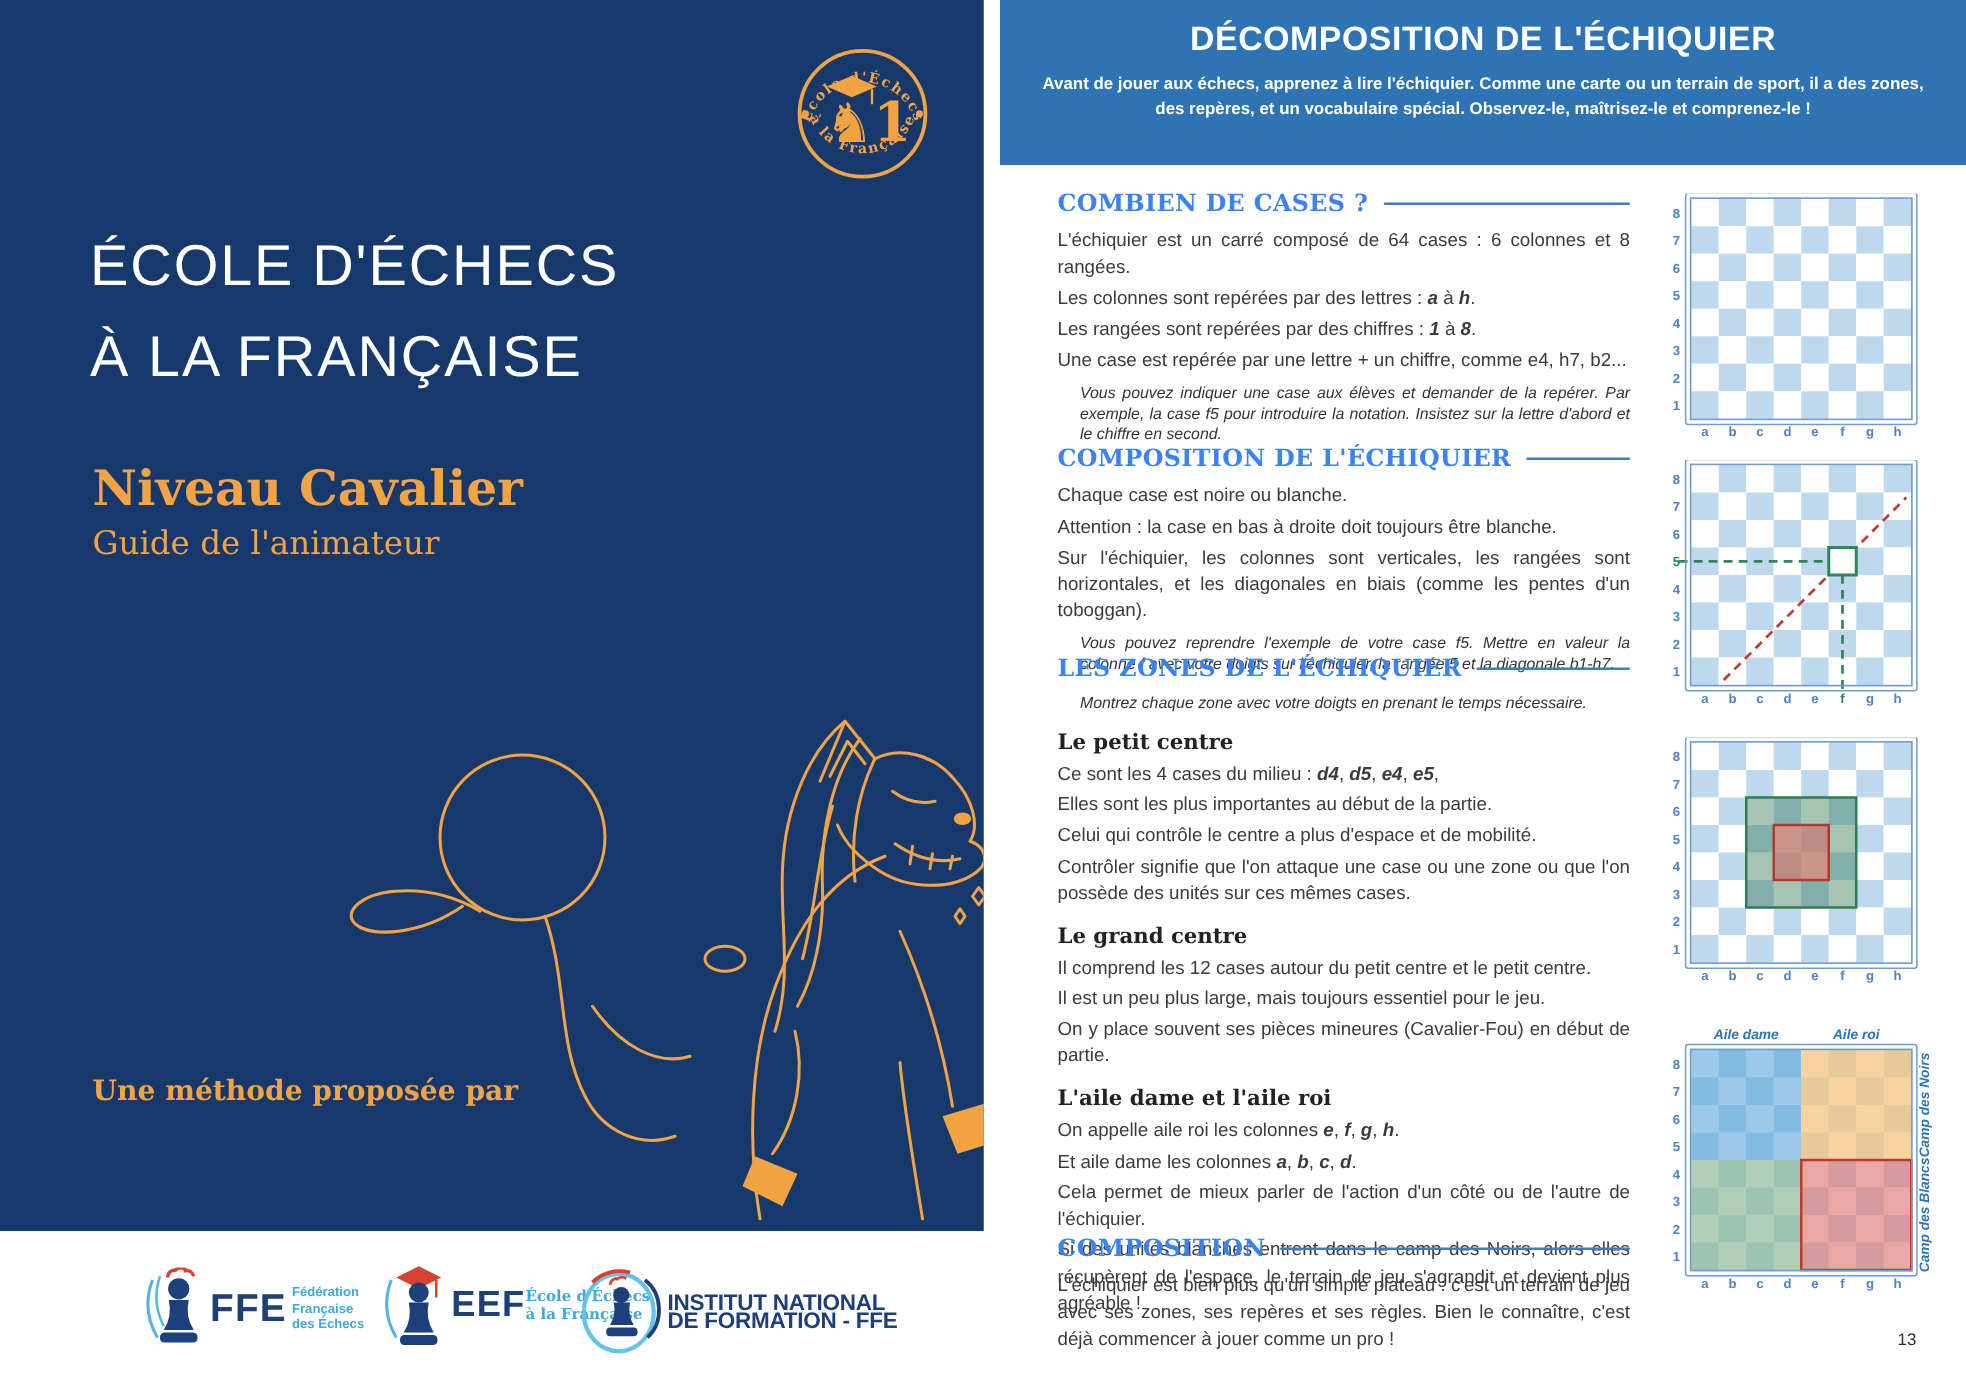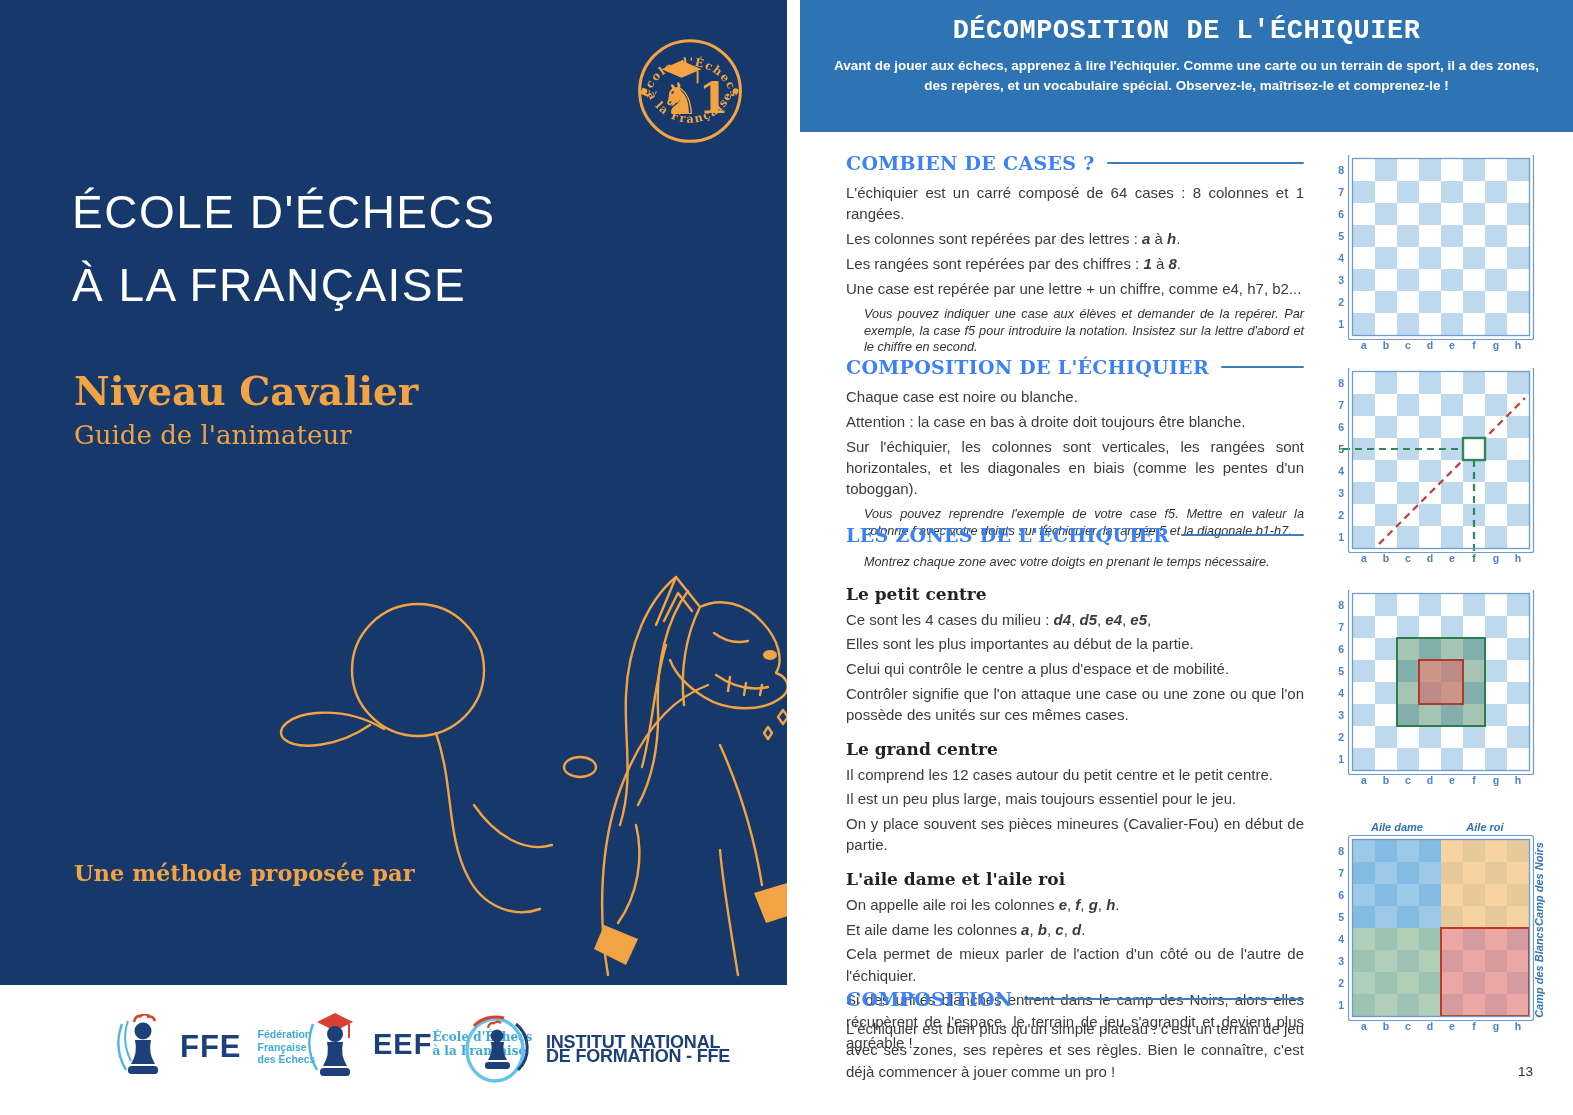--- a/index.html
+++ b/index.html
@@ -13,36 +13,36 @@
                font-size:46px;line-height:73px;letter-spacing:1.5px;font-weight:400;}
   .level-title{position:absolute;left:74px;top:368px;color:#f2a444;
                font-family:"DejaVu Serif",serif;font-weight:bold;font-size:39px;margin:0;}
   .level-sub{position:absolute;left:74px;top:420px;color:#f2a444;
              font-family:"DejaVu Serif",serif;font-size:26px;margin:0;font-weight:400;text-align:right;}
   .method{position:absolute;left:74px;top:856px;color:#f2a444;
           font-family:"DejaVu Serif",serif;font-weight:bold;font-size:22.5px;line-height:34px;}
   .mascot{position:absolute;left:268px;top:505px;}
 
   .left-footer{position:absolute;left:0;top:985px;width:787px;height:130px;background:#ffffff;}
-  .logo{position:absolute;display:flex;align-items:center;gap:16px;}
+  .logo{position:absolute;display:flex;align-items:center;gap:4px;}
   .logo-ffe{left:112px;top:1014px;}
   .logo-eef{left:303px;top:1008px;}
   .logo-inf{left:460px;top:1012px;}
   .logo .acronym{font-weight:bold;color:#1d3f7a;font-size:31px;letter-spacing:1px;}
   .logo .small-lines{display:flex;flex-direction:column;color:#3fa9dc;
                      font-size:10.5px;font-weight:700;line-height:12.5px;}
   .logo-eef .stack{display:flex;flex-direction:row;}
   .logo-eef .acronym{font-size:29px;line-height:28px;}
   .logo-eef .small-lines{font-family:"DejaVu Serif",serif;font-size:12px;line-height:14px;font-weight:600;}
   .logo-inf .small-lines{color:#1d3f7a;font-size:18px;line-height:14.5px;font-weight:bold;letter-spacing:-0.2px;}
 
   
   .right-page{position:absolute;left:800px;top:0;width:773px;height:1115px;background:#ffffff;}
   .header-band{position:absolute;left:0;top:0;width:773px;height:132px;background:#2e73b4;color:#fff;}
-  .header-band h1{margin:16px 20px 4px;text-align:center;font-family:Liberation Mono, monospace;
+  .header-band h1{margin:16px 20px 4px;text-align:center;font-family:Liberation Sans, sans-serif;
                   font-weight:bold;font-size:27px;letter-spacing:0.5px;}
   .header-band p{margin:10px auto 0;width:710px;text-align:center;font-size:13.5px;
                  font-weight:600;line-height:20px;}
 
   .section{position:absolute;left:46px;width:458px;}
   .sec-head{display:flex;align-items:center;margin:0 0 8px 0;}
   .sec-head h2{margin:0;font-family:"DejaVu Serif",serif;font-weight:bold;font-size:19px;
                color:#3b82f6;white-space:nowrap;letter-spacing:0.3px;}
   .sec-head .rule{flex:1;height:2px;background:#3d7ec0;margin-left:12px;border-radius:1px;}
   .para{margin:0 0 3.5px 0;font-size:15px;color:#3b3b3b;line-height:21.3px;text-align:justify;}
@@ -209,21 +209,21 @@
       <h1>DÉCOMPOSITION DE L'ÉCHIQUIER</h1>
       <p>Avant de jouer aux échecs, apprenez à lire l'échiquier. Comme une carte ou un terrain de sport, il a des zones, des repères, et un vocabulaire spécial. Observez-le, maîtrisez-le et comprenez-le !</p>
     </div>
 
     <div class="section" id="sec-combien">
       <div class="sec-head">
         <h2>COMBIEN DE CASES ?</h2>
         <div class="rule"></div>
       </div>
       <div>
-          <p class="para">L'échiquier est un carré composé de 64 cases : 8 colonnes et 1 rangées.</p>
+          <p class="para">L'échiquier est un carré composé de 64 cases : 6 colonnes et 8 rangées.</p>
           <p class="para">Les colonnes sont repérées par des lettres : <b class="bi">a</b> à <b class="bi">h</b>.</p>
           <p class="para">Les rangées sont repérées par des chiffres : <b class="bi">1</b> à <b class="bi">8</b>.</p>
           <p class="para">Une case est repérée par une lettre + un chiffre, comme e4, h7, b2...</p>
         </div>
       <p class="note">Vous pouvez indiquer une case aux élèves et demander de la repérer. Par exemple, la case f5 pour introduire la notation. Insistez sur la lettre d'abord et le chiffre en second.</p>
     </div>
 
     <div class="section" id="sec-composition">
       <div class="sec-head">
         <h2>COMPOSITION DE L'ÉCHIQUIER</h2>

